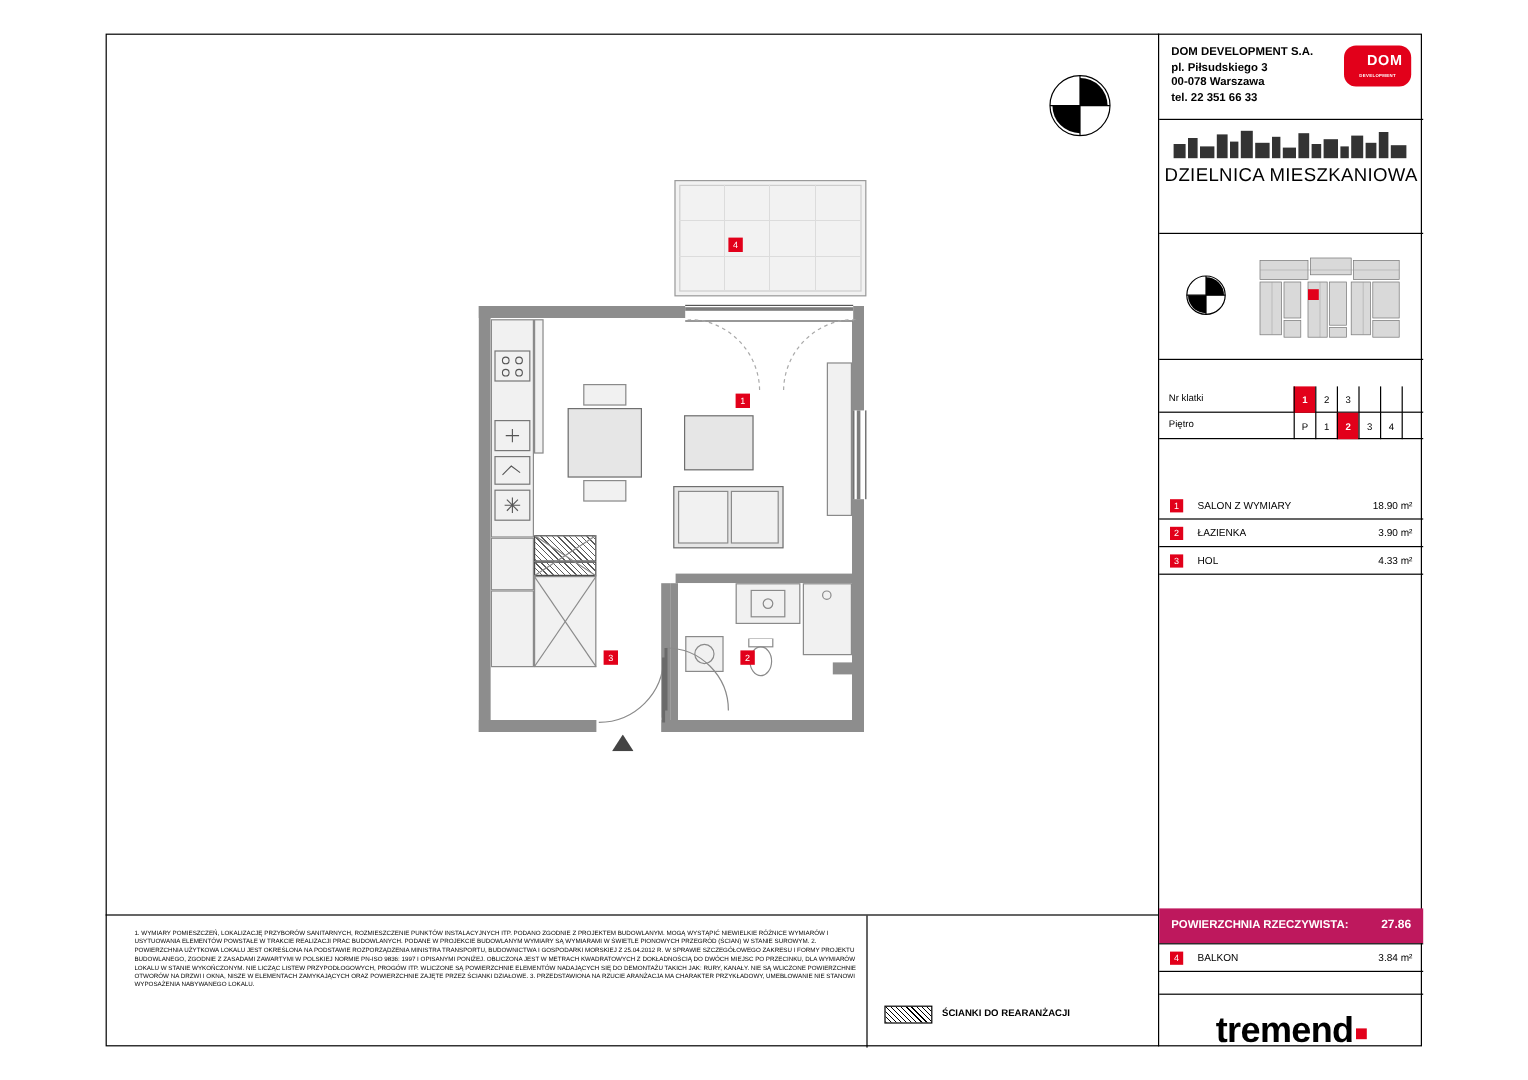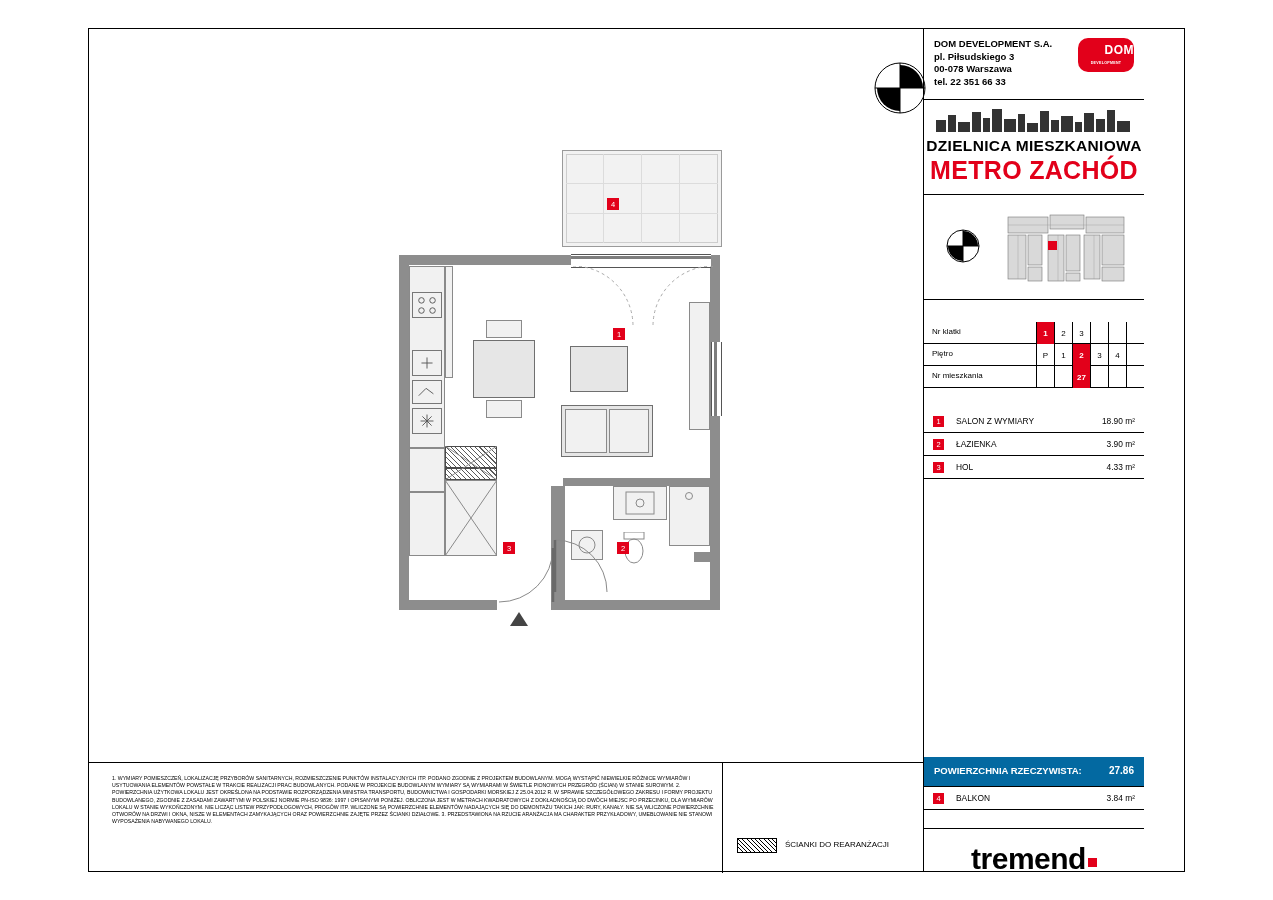--- a/index.html
+++ b/index.html
@@ -5,33 +5,33 @@
   html,body{margin:0;padding:0;background:#fff;}
   body{width:1273px;height:900px;font-family:"Liberation Sans",sans-serif;color:#000;}
   #sheet{position:relative;width:1273px;height:900px;}
 
   .frame{position:absolute;border:1px solid #000;box-sizing:border-box;}
 
   
   #outer{left:88px;top:28px;width:1097px;height:844px;}
 
   
-  #rightcol{position:absolute;left:923px;top:28px;width:220px;height:844px;border-left:1px solid #000;box-sizing:border-box;}
+  #rightcol{position:absolute;left:965px;top:28px;width:220px;height:844px;border-left:1px solid #000;box-sizing:border-box;}
 
   .rc-row{position:absolute;left:0;width:220px;box-sizing:border-box;}
 
   #company{left:0;top:0;padding:10px 8px 6px 10px;font-size:9.5px;line-height:12.5px;font-weight:bold;height:72px;border-bottom:1px solid #000;}
   #logo-dom{position:absolute;right:10px;top:10px;width:56px;height:36px;}
   #logo-dom .badge{width:56px;height:34px;background:#e2001a;border-radius:10px;position:relative;}
-  #logo-dom .badge .t1{position:absolute;left:0;right:0;top:6px;text-align:right;color:#fff;font-size:12px;font-weight:bold;letter-spacing:.5px;margin-left:12px;}
+  #logo-dom .badge .t1{position:absolute;left:0;right:0;top:6px;text-align:center;color:#fff;font-size:12px;font-weight:bold;letter-spacing:.5px;margin-left:12px;}
   #logo-dom .badge .t2{position:absolute;left:0;right:0;top:19px;text-align:center;color:#fff;font-size:3.6px;letter-spacing:.3px;}
 
   #brand{top:72px;height:95px;border-bottom:1px solid #000;text-align:center;padding-top:6px;}
   #skyline{width:200px;height:26px;margin:0 auto;}
-  #brand .l1{font-size:15.5px;font-weight:bold;letter-spacing:.3px;margin-top:1px;}
+  #brand .l1{font-size:15.5px;font-weight:normal;letter-spacing:.3px;margin-top:1px;}
   #brand .l2{font-size:25px;font-weight:bold;color:#e2001a;letter-spacing:.3px;line-height:30px;}
 
   #keyplan{top:167px;height:105px;border-bottom:1px solid #000;}
   #keyplan .compass2{position:absolute;left:22px;top:34px;width:34px;height:34px;}
   #keyplan .kp{position:absolute;left:80px;top:14px;width:125px;height:78px;}
 
   
   #sel{top:272px;height:88px;}
   .sel-row{position:absolute;left:0;width:220px;height:22px;border-bottom:1px solid #000;box-sizing:border-box;}
   .sel-row .lbl{position:absolute;left:8px;top:5px;font-size:8px;}
@@ -40,41 +40,41 @@
   .sel-cells div.on{background:#e2001a;color:#fff;font-weight:bold;}
 
   #zest-head{top:360px;height:22px;background:#e2001a;color:#fff;font-size:9.5px;font-weight:bold;display:flex;align-items:center;padding-left:10px;border-bottom:1px solid #fff;}
   .zrow{position:absolute;left:0;width:220px;height:23px;border-bottom:1px solid #000;box-sizing:border-box;}
   .zrow .num{position:absolute;left:9px;top:6px;width:11px;height:11px;background:#e2001a;color:#fff;font-size:7.5px;display:flex;align-items:center;justify-content:center;}
   .zrow .hatchbox{position:absolute;left:9px;top:6px;width:18px;height:11px;border:1px solid #000;background:repeating-linear-gradient(45deg,#000 0 .7px,#fff .7px 3px);}
   .zrow .nm{position:absolute;left:32px;top:6px;font-size:8.4px;}
   .zrow .ar{position:absolute;right:9px;top:6px;font-size:8.4px;}
 
   #pu{top:700px;height:29px;background:#e2001a;color:#fff;border-bottom:1px solid #fff;}
-  #pr{top:729px;height:29px;background:#0369a1;color:#fff;}
+  #pr{top:729px;height:29px;background:#be185d;color:#fff;}
   .bigrow .t{position:absolute;left:10px;top:8px;font-size:9.5px;font-weight:bold;}
   .bigrow .v{position:absolute;right:10px;top:8px;font-size:10px;font-weight:bold;}
 
   #balkon{top:758px;height:24px;border-bottom:1px solid #000;border-top:1px solid #000;}
 
   #tremend{top:800px;height:60px;display:flex;align-items:center;justify-content:center;border-top:1px solid #000;}
   #tremend .tw{font-size:30px;font-weight:bold;letter-spacing:-.5px;}
   #tremend .dot{display:inline-block;width:9px;height:9px;background:#e2001a;margin-left:2px;vertical-align:2px;}
 
   
   #bottom{position:absolute;left:88px;top:762px;width:877px;height:110px;border-top:1px solid #000;box-sizing:border-box;}
   #notes{position:absolute;left:0;top:0;width:635px;height:110px;border-right:1px solid #000;box-sizing:border-box;padding:12px 8px 0 24px;font-size:5.2px;line-height:7.2px;}
   #scalebox{position:absolute;left:635px;top:0;width:242px;height:48px;border-bottom:1px solid #000;box-sizing:border-box;}
   #scalebox .sl{position:absolute;left:14px;top:20px;font-size:8.5px;font-weight:bold;}
   #scalebar{position:absolute;left:58px;top:19px;width:120px;height:7px;}
   #scalebar .seg{position:absolute;top:0;height:7px;border:1px solid #000;box-sizing:border-box;}
   #scalebar .t{position:absolute;font-size:6.5px;top:-9px;}
   #rearan{position:absolute;left:635px;top:48px;width:242px;height:62px;}
   #rearan .hb{position:absolute;left:14px;top:27px;width:38px;height:13px;border:1px solid #000;background:repeating-linear-gradient(45deg,#000 0 .7px,#fff .7px 3px);}
-  #rearan .rt{position:absolute;left:62px;top:29px;font-size:8px;font-weight:normal;}
+  #rearan .rt{position:absolute;left:62px;top:29px;font-size:8px;font-weight:bold;}
 
   
   #compass{position:absolute;left:874px;top:62px;width:52px;height:52px;}
 
   
   #plan{position:absolute;left:385px;top:150px;width:345px;height:500px;}
   .wall{position:absolute;background:#8d8d8d;}
   .room{position:absolute;background:#fff;}
   .tag{position:absolute;width:12px;height:12px;background:#e2001a;color:#fff;font-size:7.5px;display:flex;align-items:center;justify-content:center;font-weight:normal;}
   .furn{position:absolute;border:1px solid #6f6f6f;background:#e6e6e6;box-sizing:border-box;}
@@ -260,21 +260,20 @@
           <rect x="117" y="14" width="8" height="12"></rect>
             <rect x="127" y="10" width="12" height="16"></rect>
           <rect x="141" y="16" width="7" height="10"></rect>
             <rect x="150" y="7" width="10" height="19"></rect>
           <rect x="162" y="13" width="9" height="13"></rect>
             <rect x="173" y="4" width="8" height="22"></rect>
           <rect x="183" y="15" width="13" height="11"></rect>
         </g>
       </svg>
       <div class="l1">DZIELNICA MIESZKANIOWA</div>
-      <div class="l2">METRO ZACHÓD</div>
     </div>
 
     <div class="rc-row" id="keyplan">
       <svg class="compass2" viewBox="0 0 34 34">
         <circle cx="17" cy="17" r="16" fill="#fff" stroke="#000"></circle>
         <line x1="17" y1="1" x2="17" y2="33" stroke="#000"></line>
         <line x1="1" y1="17" x2="33" y2="17" stroke="#000"></line>
         <path d="M17 17 L17 2 A15 15 0 0 1 32 17 Z" fill="#000"></path>
         <path d="M17 17 L17 32 A15 15 0 0 1 2 17 Z" fill="#000"></path>
       </svg>
@@ -319,31 +318,20 @@
         <div class="lbl">Piętro</div>
         <div class="sel-cells">
           <div>P</div>
           <div>1</div>
           <div class="on">2</div>
           <div>3</div>
           <div>4</div>
           <div></div>
         </div>
       </div>
-      <div class="sel-row" style="top:66px">
-        <div class="lbl">Nr mieszkania</div>
-        <div class="sel-cells">
-          <div></div>
-          <div></div>
-          <div class="on">27</div>
-          <div></div>
-          <div></div>
-          <div></div>
-        </div>
-      </div>
     </div>
 
 
     <div class="rc-row zrow" style="top:382px">
       <div class="num">1</div>
       <div class="nm">SALON Z WYMIARY</div>
       <div class="ar">18.90 m²</div>
     </div>
     <div class="rc-row zrow" style="top:405px">
       <div class="num">2</div>

